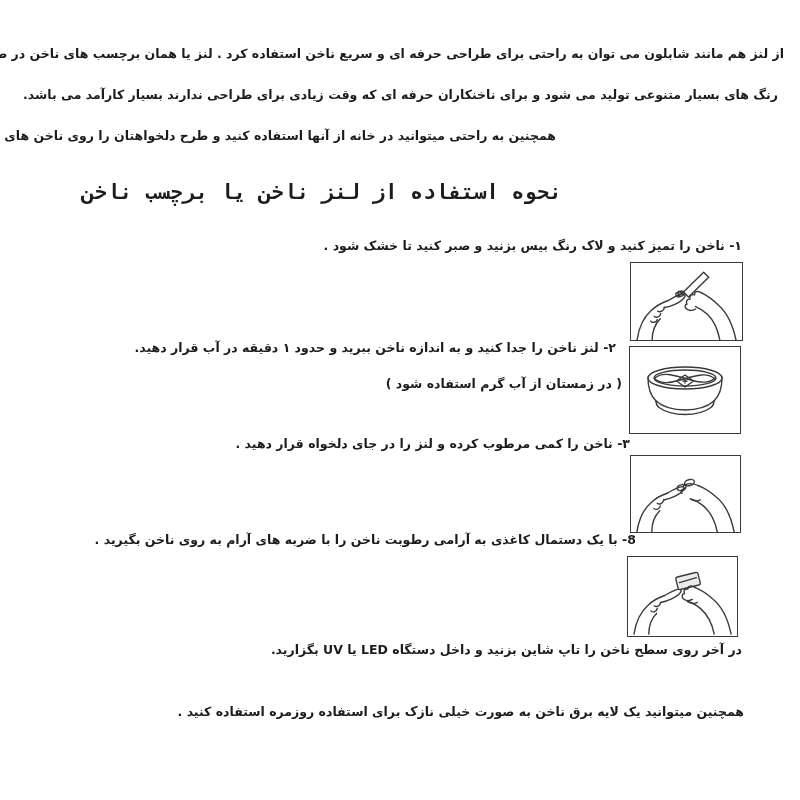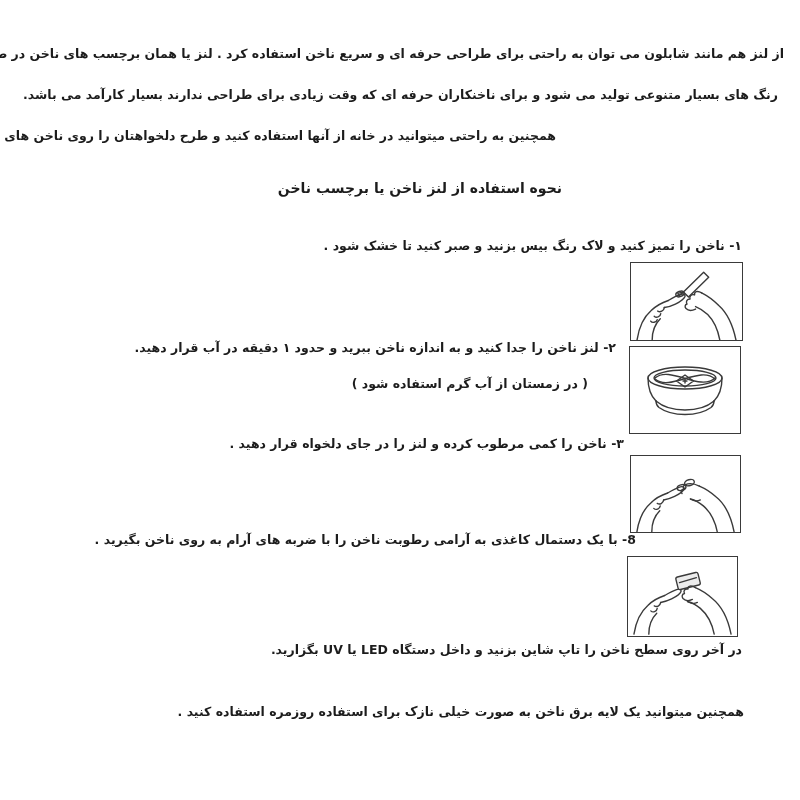--- a/index.html
+++ b/index.html
@@ -15,21 +15,22 @@
     white-space:nowrap;
     direction:rtl;
     unicode-bidi:plaintext;
     font-size:12.5px;
     letter-spacing:0;
   }
   .heading{
     position:absolute;
     white-space:nowrap;
     direction:rtl;
-    font-size:14px;
+    font-size:21px;
+    font-family:Liberation Mono, monospace;
   }
   .illus-box{
     position:absolute;
     border:1.6px solid #3a3a3a;
     background:#ffffff;
     box-sizing:border-box;
   }
   .illus-box svg{display:block;width:100%;height:100%;}
   .sketch{stroke:#3a3a3a;stroke-width:1.4;fill:none;stroke-linecap:round;stroke-linejoin:round;}
 </style>
@@ -58,39 +59,39 @@
       <path d="M104,76 C101,62 96,50 87,42 C82,37 76,32.5 70,29.5"></path>
       <path d="M88,76 C86,66 82,57 76,51 C72.5,47.5 68,44.5 64,43"></path>
       <path d="M70,29.5 C66,27 62.5,28 63,31.5 C60,30.5 57.5,32.5 58.5,35.5 C55.5,35.5 54,38 55.5,40.5 C53.5,41 53,43.5 54.5,45 C57,47.5 61,47 64,45.5"></path>
       <path d="M72,9 L77,14 L57,33.5 L52,28.5 Z"></path>
       <path d="M52,28.5 L47.5,32.5 L46.5,30 Z"></path>
     </g>
   </svg>
 </div>
 
 <div class="txt" style="top:340px;right:184px;">۲- لنز ناخن را جدا کنید و به اندازه ناخن ببرید و حدود ۱ دقیقه در  آب  قرار دهید.</div>
-<div class="txt" style="top:376px;right:212px;text-align:right;">( در زمستان از آب گرم استفاده شود )</div>
+<div class="txt" style="top:376px;right:178px;text-align:right;">( در زمستان از آب گرم استفاده شود )</div>
 <div class="illus-box" style="left:629px;top:346px;width:112px;height:88px;">
   <svg viewBox="0 0 110 76">
     <g class="sketch">
       <ellipse cx="55" cy="26" rx="37" ry="11"></ellipse>
       <ellipse cx="55" cy="26" rx="31" ry="8"></ellipse>
       <path d="M18,26 C18,36 21,44 26,49"></path>
       <path d="M92,26 C92,36 89,44 84,49"></path>
       <path d="M26,49 C33,55 43,58 55,58 C67,58 77,55 84,49"></path>
       <path d="M26,49 C26,52 27,54 29,55.5 C36,60.5 45,62.5 55,62.5 C65,62.5 74,60.5 81,55.5 C83,54 84,52 84,49"></path>
       <path d="M25,27 C40,40 70,13 85,27"></path>
       <path d="M25,26 C40,13 70,40 85,26"></path>
       <path d="M55,23 L63.5,29 L55,35 L46.5,29 Z"></path>
       <path d="M53,29 L57,29 M55,27 L55,31"></path>
     </g>
   </svg>
 </div>
 
-<div class="txt" style="top:436px;right:176px;margin-left:7px;">۳- ناخن را کمی مرطوب کرده و لنز را در جای دلخواه قرار دهید .</div>
+<div class="txt" style="top:436px;right:170px;margin-left:7px;">۳- ناخن را کمی مرطوب کرده و لنز را در جای دلخواه قرار دهید .</div>
 <div class="illus-box" style="left:630px;top:455px;width:111px;height:78px;">
   <svg viewBox="0 0 110 76">
     <g class="sketch">
 
       <path d="M6,76 C8,63 12,54 20,47 C25,42 31,39 37,37"></path>
       <path d="M21,76 C21,67 24,60 29,55"></path>
       <path d="M37,37 C42,34 46,32 49,31 C52,30 54,31 53.5,33 C52.5,36 48,38.5 44,40.5 C40,42.5 36,43.5 33,44"></path>
       <path d="M33,44 C32.5,47.5 29,49 26.5,47.5"></path>
       <path d="M29.5,50 C29,53.5 25,54.5 23,52.5"></path>
 

